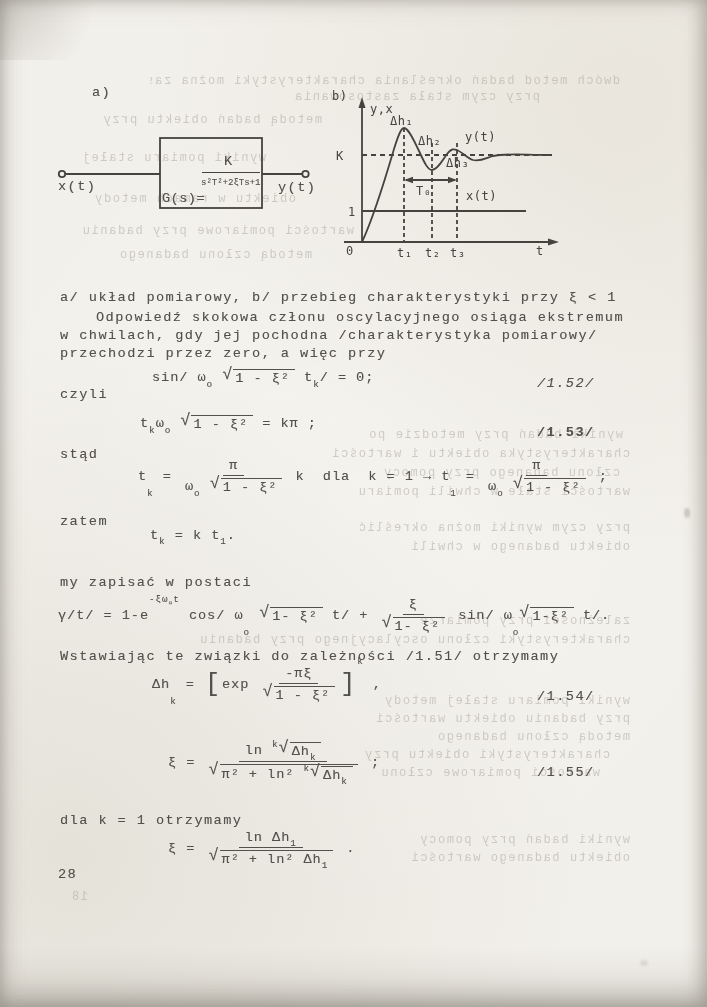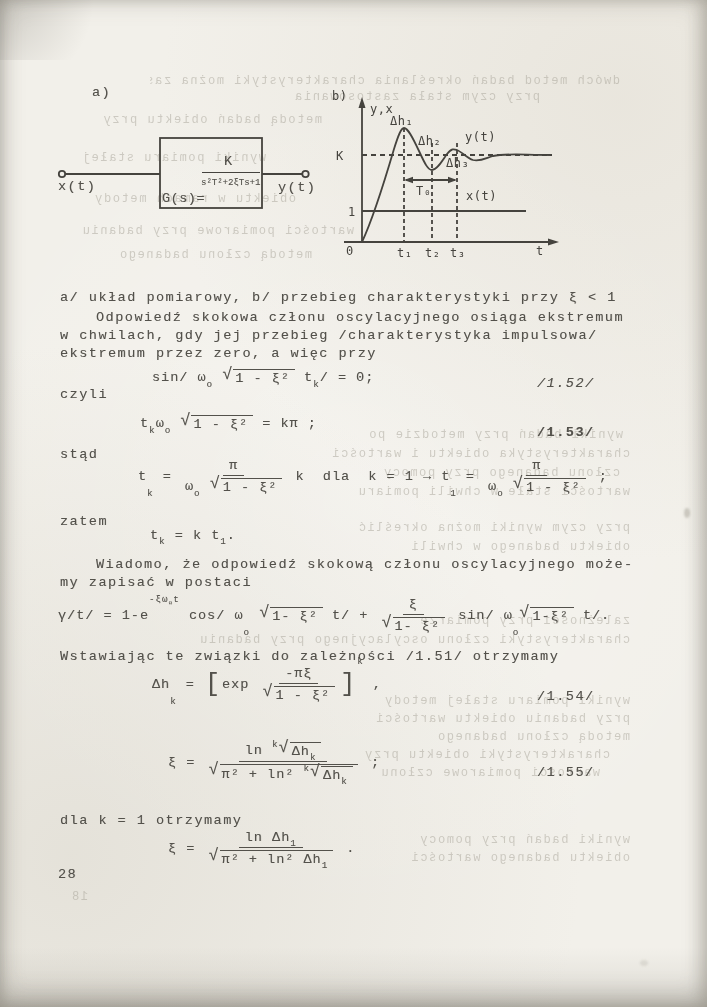--- a/index.html
+++ b/index.html
@@ -150,40 +150,39 @@
     <text class="st" x="88" y="112">T₀</text>
 
     <text class="st" x="69" y="174">t₁</text>
     <text class="st" x="97" y="174">t₂</text>
     <text class="st" x="122" y="174">t₃</text>
   </svg>
 
   <div class="tl" style="left:60px;top:289px;">a/ układ pomiarowy, b/ przebieg charakterystyki przy ξ &lt; 1</div>
 
   <div class="tl" style="left:96px;top:309px;">Odpowiedź skokowa członu oscylacyjnego osiąga ekstremum</div>
-  <div class="tl" style="left:60px;top:327px;">w chwilach, gdy jej przebieg /charakterystyka impulsowa/</div>
-  <div class="tl" style="left:60px;top:345px;">ekstremum przez zero, a więc przy</div>
+  <div class="tl" style="left:60px;top:327px;">w chwilach, gdy jej pochodna /charakterystyka pomiarowy/</div>
+  <div class="tl" style="left:60px;top:345px;">przechodzi przez zero, a więc przy</div>
 
   <div class="eq" style="left:152px;top:369px;"><span class="eq-txt">sin/ ω</span><span class="eq-sub">o</span><span class="eq-txt"> </span><span class="eq-sqrt"><span class="eq-rad">√</span><span class="eq-sqbody"><span class="eq-txt">1 - ξ²</span></span></span><span class="eq-txt"> t</span><span class="eq-sub">k</span><span class="eq-txt">/ = 0;</span></div>
   <div class="tl" style="left:537px;top:375px;font-style:italic;">/1.52/</div>
 
   <div class="tl" style="left:60px;top:386px;">czyli</div>
 
   <div class="eq" style="left:140px;top:415px;"><span class="eq-txt">t</span><span class="eq-sub">k</span><span class="eq-txt">ω</span><span class="eq-sub">o</span><span class="eq-txt"> </span><span class="eq-sqrt"><span class="eq-rad">√</span><span class="eq-sqbody"><span class="eq-txt">1 - ξ²</span></span></span><span class="eq-txt"> = kπ ;</span></div>
   <div class="tl" style="left:537px;top:424px;font-weight:bold;">/1.53/</div>
 
   <div class="tl" style="left:60px;top:446px;">stąd</div>
 
   <div class="eq" style="left:138px;top:458px;"><span class="eq-txt">t</span><span class="eq-sub">k</span><span class="eq-txt"> = </span><span class="eq-frac"><span class="eq-num"><span class="eq-txt">π</span></span><span class="eq-den"><span class="eq-txt">ω</span><span class="eq-sub">o</span><span class="eq-txt"> </span><span class="eq-sqrt"><span class="eq-rad">√</span><span class="eq-sqbody"><span class="eq-txt">1 - ξ²</span></span></span></span></span><span class="eq-txt"> k  dla  k = 1 → t</span><span class="eq-sub">1</span><span class="eq-txt"> = </span><span class="eq-frac"><span class="eq-num"><span class="eq-txt">π</span></span><span class="eq-den"><span class="eq-txt">ω</span><span class="eq-sub">o</span><span class="eq-txt"> </span><span class="eq-sqrt"><span class="eq-rad">√</span><span class="eq-sqbody"><span class="eq-txt">1 - ξ²</span></span></span></span></span><span class="eq-txt"> ;</span></div>
 
   <div class="tl" style="left:60px;top:513px;">zatem</div>
 
   <div class="eq" style="left:150px;top:528px;"><span class="eq-txt">t</span><span class="eq-sub">k</span><span class="eq-txt"> = k t</span><span class="eq-sub">1</span><span class="eq-txt">.</span></div>
 
-  <div class="tl" style="left:96px;top:556px;">Wiadomo, że odpowiedź skokową członu oscylacyjnego może-</div>
   <div class="tl" style="left:60px;top:574px;">my zapisać w postaci</div>
 
   <div class="eq" style="left:58px;top:597px;"><span class="eq-txt">γ/t/ = 1-e</span><span class="eq-sup"><span class="eq-txt">-ξω</span><span class="eq-sub">o</span><span class="eq-txt">t</span></span><span class="eq-txt"> cos/ ω</span><span class="eq-sub">o</span><span class="eq-txt"> </span><span class="eq-sqrt"><span class="eq-rad">√</span><span class="eq-sqbody"><span class="eq-txt">1- ξ²</span></span></span><span class="eq-txt"> t/ + </span><span class="eq-frac"><span class="eq-num"><span class="eq-txt">ξ</span></span><span class="eq-den"><span class="eq-sqrt"><span class="eq-rad">√</span><span class="eq-sqbody"><span class="eq-txt">1- ξ²</span></span></span></span></span><span class="eq-txt"> sin/ ω</span><span class="eq-sub">o</span><span class="eq-sqrt"><span class="eq-rad">√</span><span class="eq-sqbody"><span class="eq-txt">1-ξ²</span></span></span><span class="eq-txt"> t/.</span></div>
 
   <div class="tl" style="left:60px;top:648px;">Wstawiając te związki do zależności /1.51/ otrzymamy</div>
 
   <div class="eq" style="left:152px;top:666px;"><span class="eq-txt">Δh</span><span class="eq-sub">k</span><span class="eq-txt"> = </span><span class="eq-big">[</span><span class="eq-txt">exp </span><span class="eq-frac"><span class="eq-num"><span class="eq-txt">-πξ</span></span><span class="eq-den"><span class="eq-sqrt"><span class="eq-rad">√</span><span class="eq-sqbody"><span class="eq-txt">1 - ξ²</span></span></span></span></span><span class="eq-big">]</span><span class="eq-sup hi">k</span><span class="eq-txt"> ,</span></div>
   <div class="tl" style="left:537px;top:688px;">/1.54/</div>
 
 

